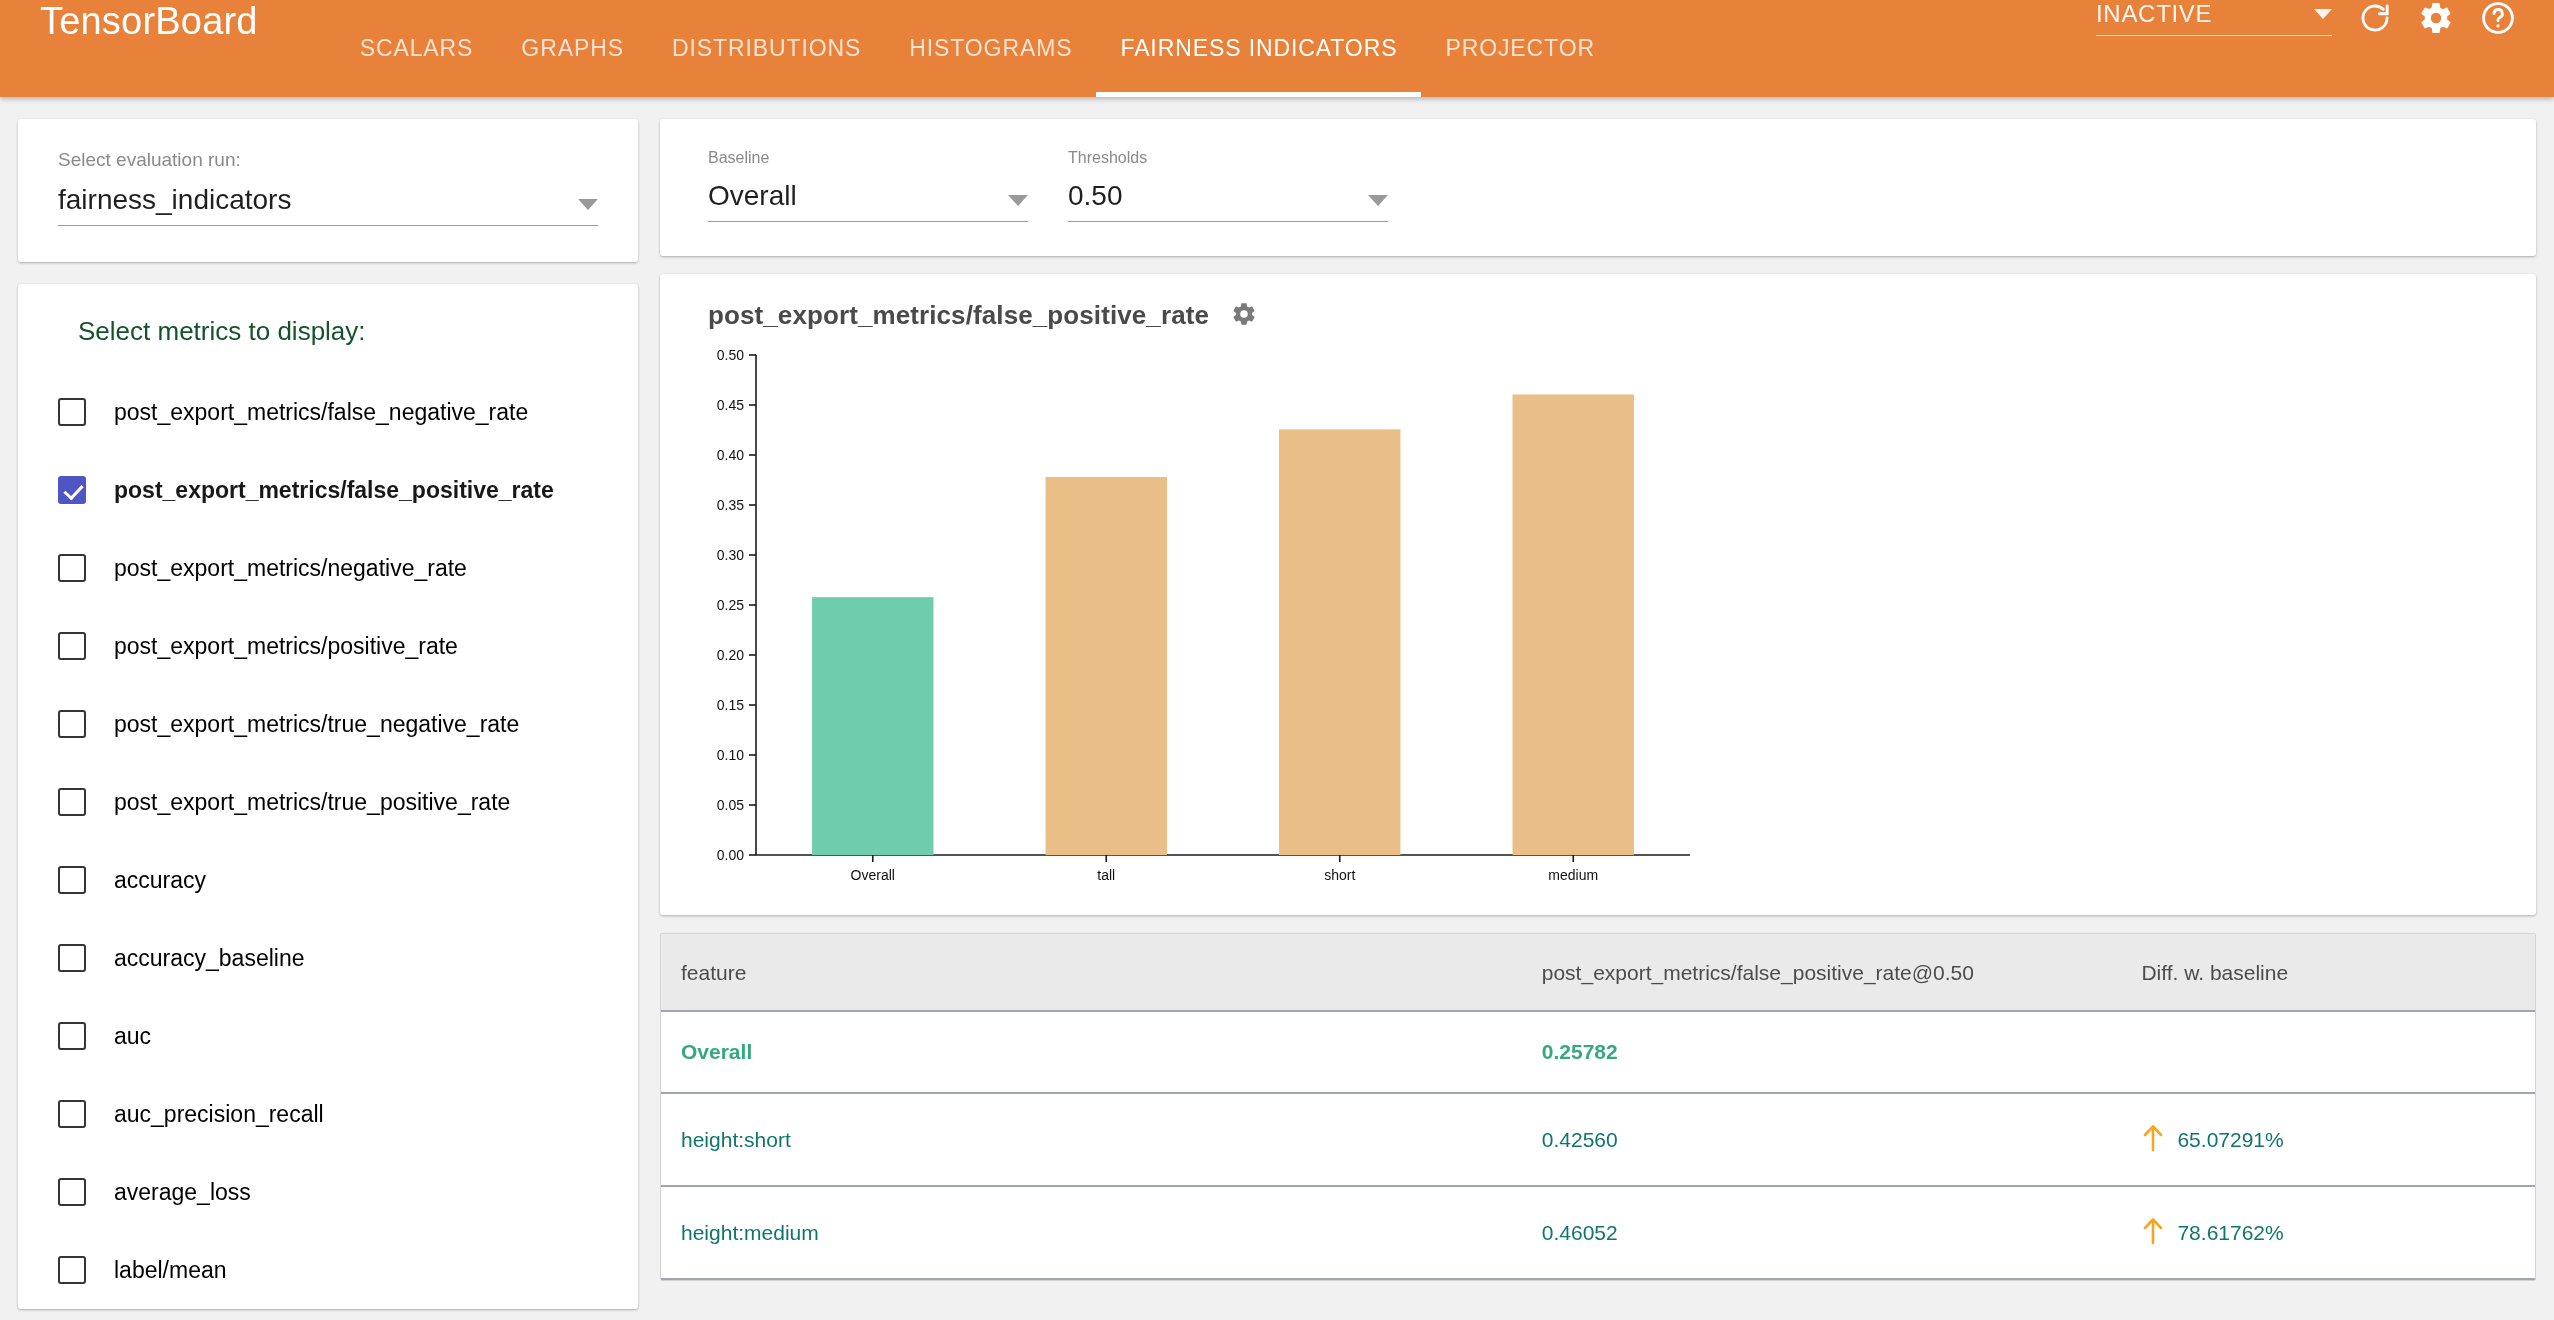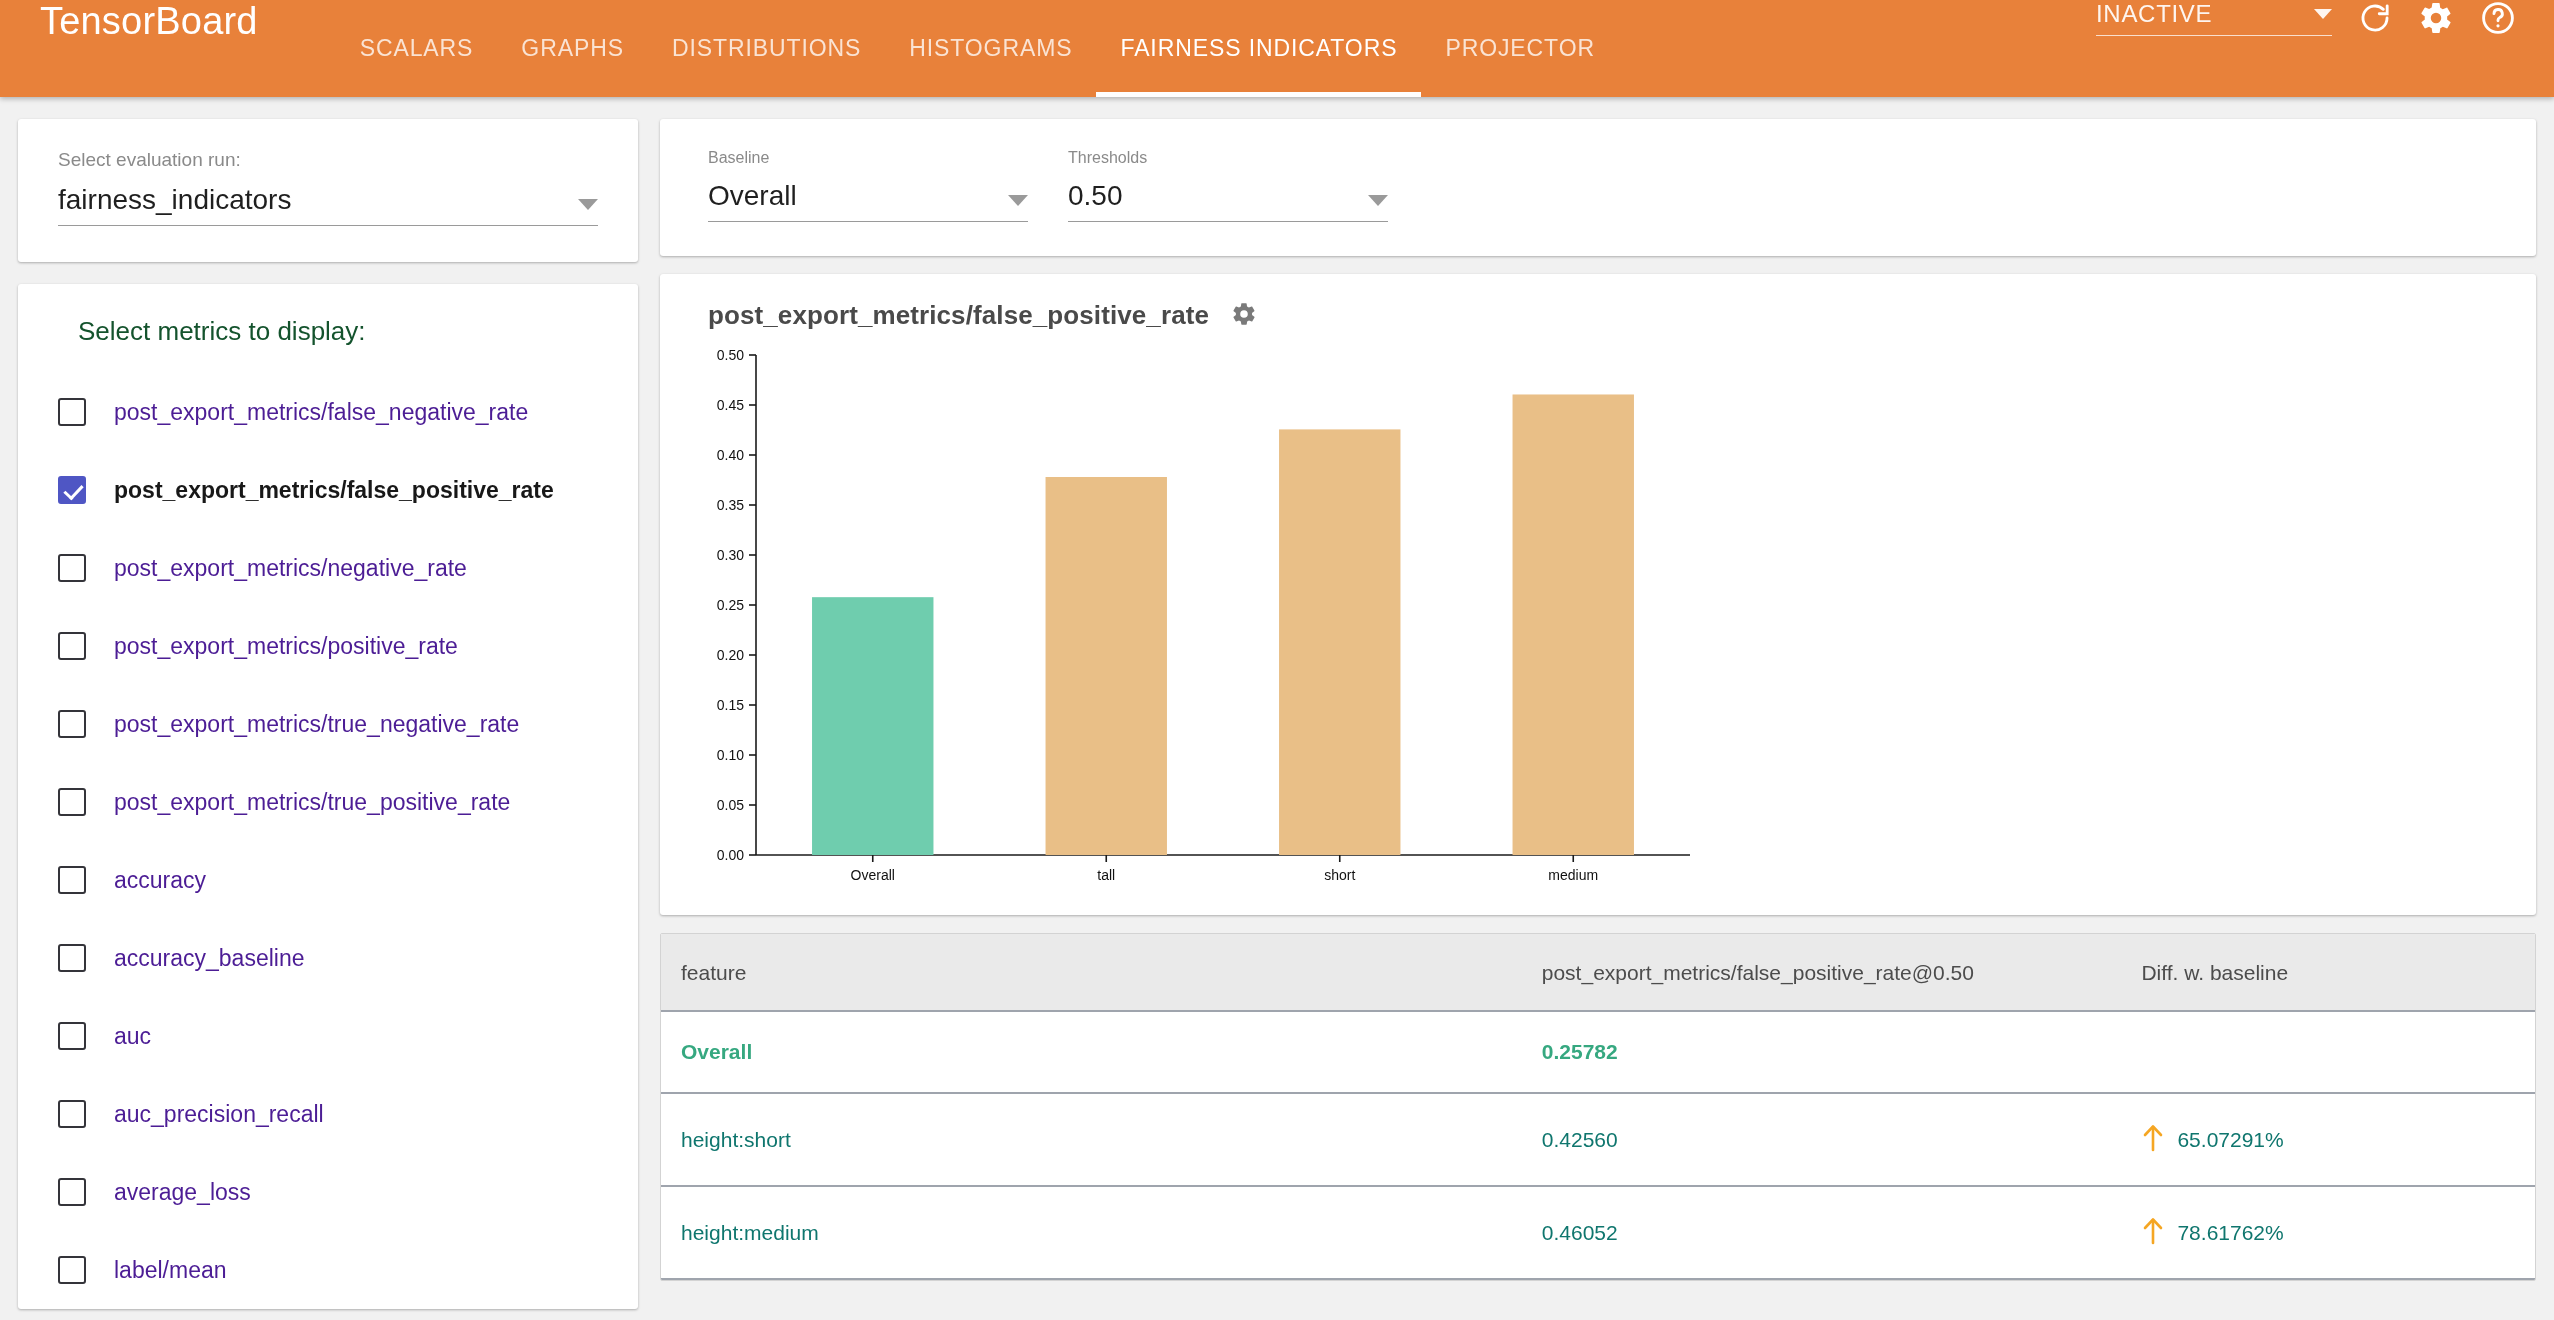--- a/index.html
+++ b/index.html
@@ -152,21 +152,21 @@
   }
   .cbox.checked::after {
     content: "";
     position: absolute;
     left: 8px; top: 3px;
     width: 8px; height: 15px;
     border: solid #ffffff;
     border-width: 0 3.2px 3.2px 0;
     transform: rotate(43deg);
   }
-  .metric-label { font-size: 23px; color: #4c1d95; }
+  .metric-label { font-size: 23px; color: #000000; }
   .metric-row.sel .metric-label { font-weight: bold; color: #181818; }
 
   
   .rightcol {
     flex: 1 1 auto;
     display: flex;
     flex-direction: column;
     gap: 18px;
     min-width: 0;
   }

